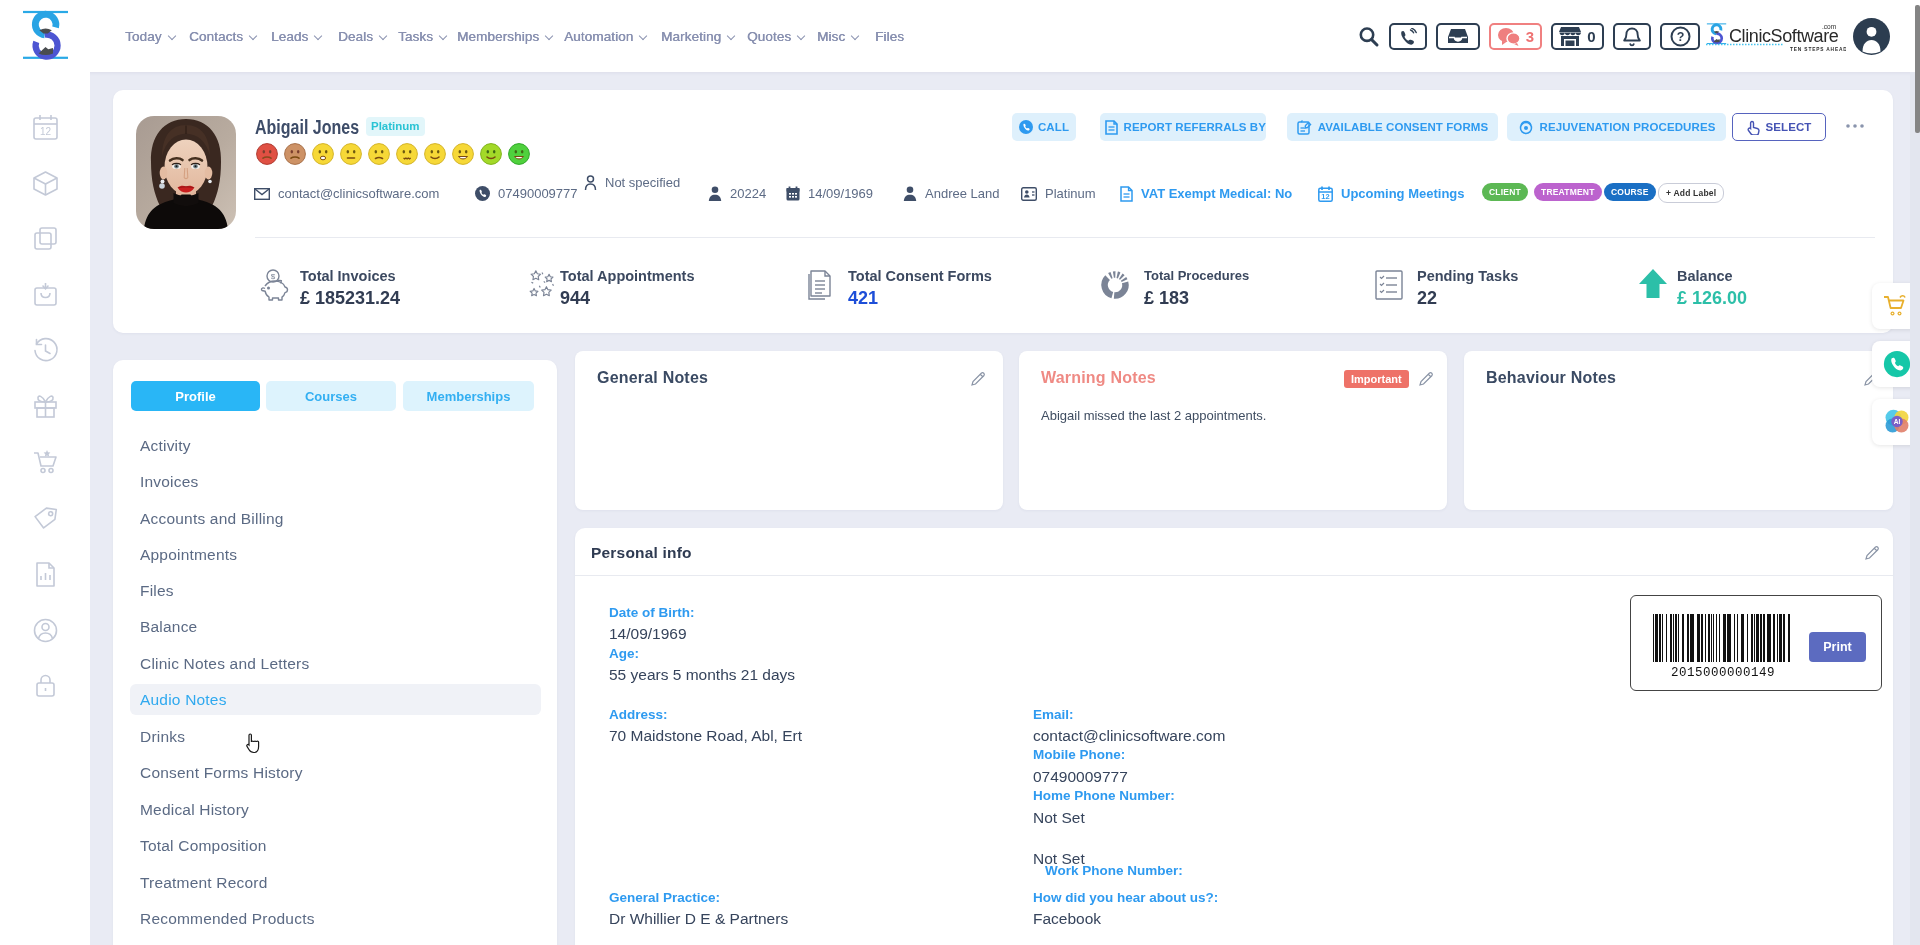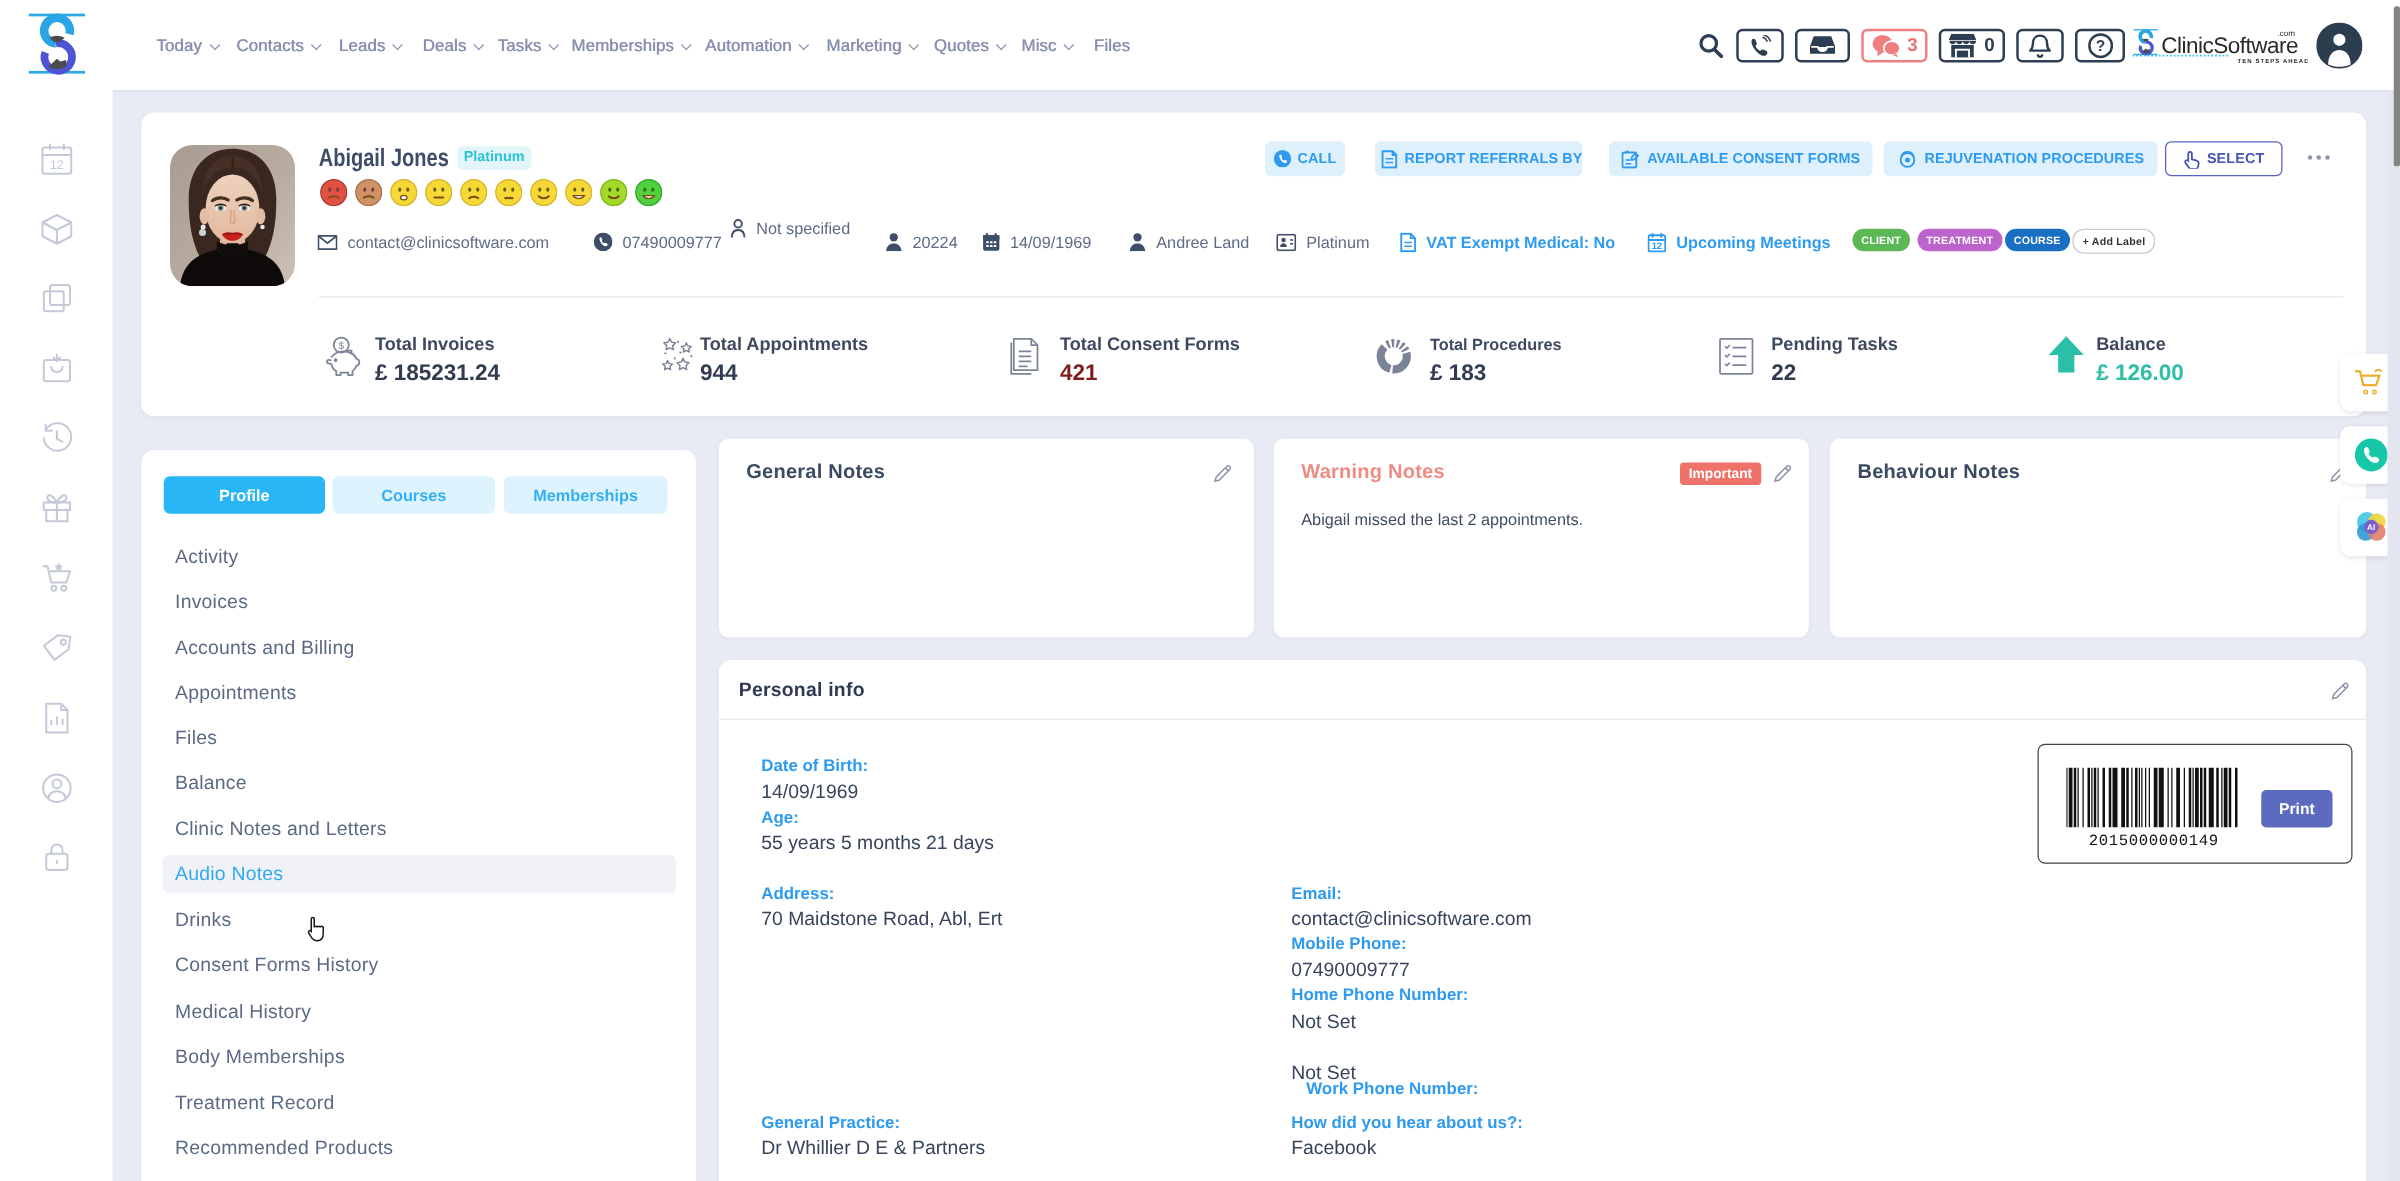--- a/index.html
+++ b/index.html
@@ -515,21 +515,21 @@
       <div class="abs" style="left:693px;top:178px;"><svg width="30" height="34" viewBox="0 0 30 34" fill="none" stroke="#7b8496" stroke-width="1.4">
           <path d="M3 6 h14 l5 5 v20 H3 Z" transform="translate(2,-3)" stroke-linejoin="round"></path>
           <path d="M19 3 v5 h5" fill="none"></path>
           <path d="M3 6 v25 h16" transform="translate(0,0)"></path>
           <line x1="9" y1="13" x2="19" y2="13"></line>
           <line x1="9" y1="17" x2="19" y2="17"></line>
           <line x1="9" y1="21" x2="19" y2="21"></line>
           <line x1="9" y1="25" x2="16" y2="25"></line>
         </svg></div>
       <div class="abs" style="left:735px;top:178px;font-size:14.5px;color:#3c4960;font-weight:600;">Total Consent Forms</div>
-      <div class="abs" style="left:735px;top:198px;font-size:18px;font-weight:bold;color:#7f1d1d;">421</div>
+      <div class="abs" style="left:735px;top:198px;font-size:18px;font-weight:bold;color:#1d4ed8;">421</div>
       <div class="abs" style="left:986px;top:178px;"><svg width="34" height="34" viewBox="0 0 34 34" fill="none" stroke="#7b8496">
           <path d="M25.5 12.6 A10.5 10.5 0 0 0 10.0 8.4" stroke-width="6.5" stroke-dasharray="2 1.8"></path>
           <path d="M8.6 9.6 A10.5 10.5 0 0 0 13.3 27.1" stroke-width="6.5"></path>
           <path d="M15.1 27.5 A10.5 10.5 0 0 0 26.1 14.3" stroke-width="6.5"></path>
         </svg></div>
       <div class="abs" style="left:1031px;top:178px;font-size:13px;color:#3c4960;font-weight:600;">Total Procedures</div>
       <div class="abs" style="left:1031px;top:198px;font-size:18px;font-weight:bold;color:#313c52;">£ 183</div>
       <div class="abs" style="left:1261px;top:178px;"><svg width="30" height="34" viewBox="0 0 30 34" fill="none" stroke="#7b8496" stroke-width="1.4">
           <rect x="2" y="3" width="26" height="28" rx="1"></rect>
           <line x1="12" y1="10" x2="23" y2="10"></line>
@@ -557,21 +557,21 @@
     <div class="menu-item" style="top:113px;">Invoices</div>
     <div class="menu-item" style="top:150px;">Accounts and Billing</div>
     <div class="menu-item" style="top:186px;">Appointments</div>
     <div class="menu-item" style="top:222px;">Files</div>
     <div class="menu-item" style="top:258px;">Balance</div>
     <div class="menu-item" style="top:295px;">Clinic Notes and Letters</div>
     <div class="menu-item" style="top:331px;color:#2fa9ef;">Audio Notes</div>
     <div class="menu-item" style="top:368px;">Drinks</div>
     <div class="menu-item" style="top:404px;">Consent Forms History</div>
     <div class="menu-item" style="top:441px;">Medical History</div>
-    <div class="menu-item" style="top:477px;">Body Memberships</div>
+    <div class="menu-item" style="top:477px;">Total Composition</div>
     <div class="menu-item" style="top:514px;">Treatment Record</div>
     <div class="menu-item" style="top:550px;">Recommended Products</div>
 
     <svg class="abs" style="left:131px;top:373px" width="18" height="22" viewBox="0 0 18 22">
       <path d="M5 12 V2.2 c0-1.6 2.4-1.6 2.4 0 V9 c0-1.3 2.4-1.3 2.4 0 c0-1.3 2.4-1.3 2.4 0 c0-1.3 2.4-1.3 2.4 0 v4.5 c0 3.5-1.7 6-4.8 6 -2.6 0-3.8-1-4.9-3 L3 13.4 c-.8-1.3.9-2.6 2-1.4 Z" fill="#fff" stroke="#1a1a1a" stroke-width="1.2"></path>
     </svg>
   </div>
 
   <div class="card ncard" style="left:575px;width:428px;">
     <div class="ntitle">General Notes</div>

